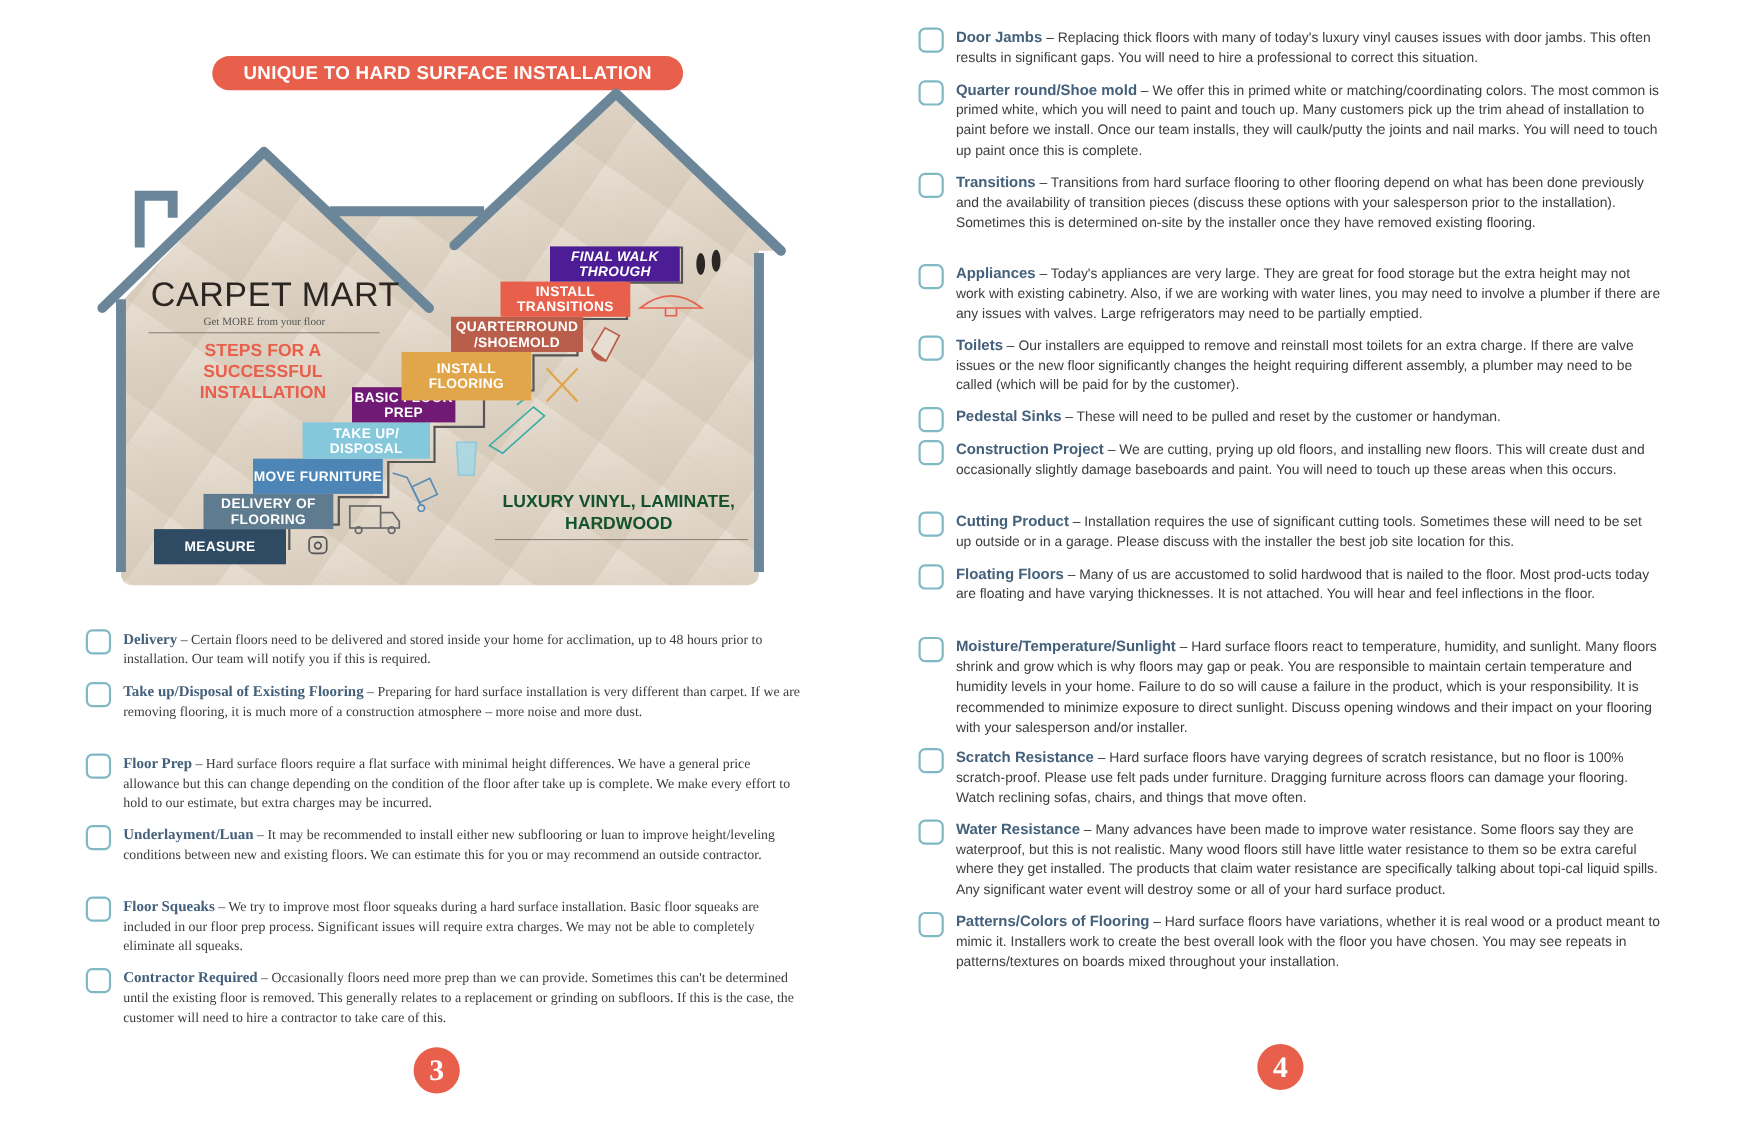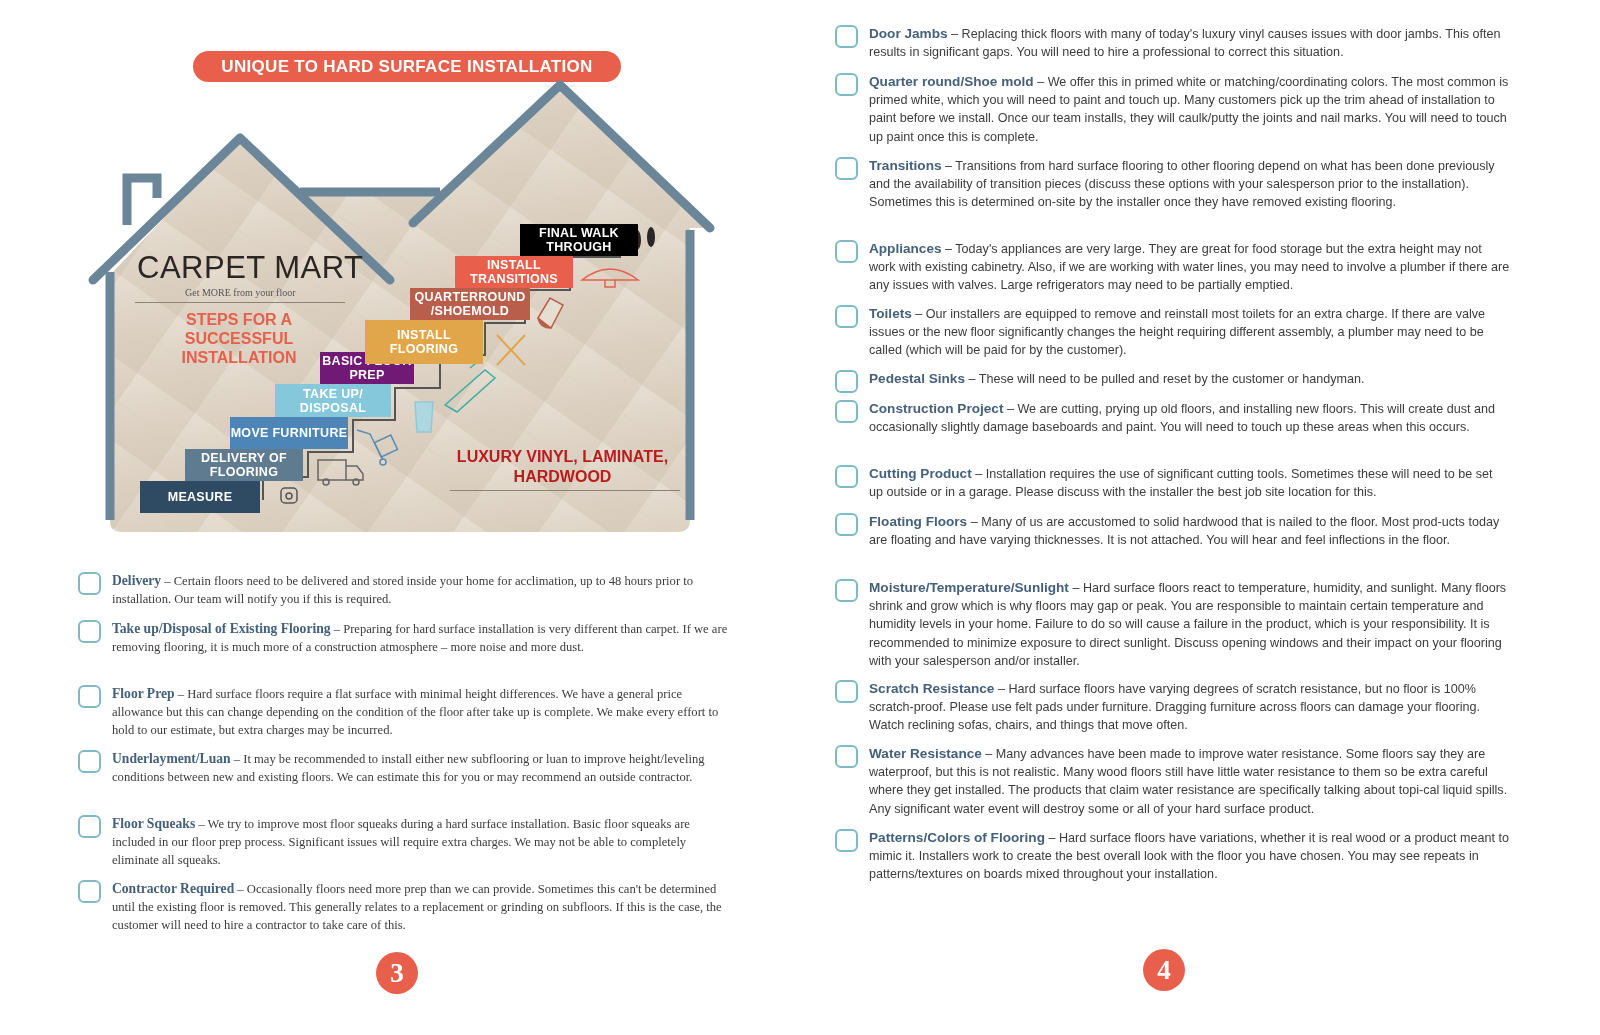--- a/index.html
+++ b/index.html
@@ -23,21 +23,21 @@
   .brand-name { position: absolute; left: 52px; top: 170px; font-size: 31px; color: #2b2622; letter-spacing: 0.5px; }
   .brand-tag { position: absolute; left: 100px; top: 207px; font-family: "Liberation Serif", serif; font-size: 10px; color: #555; }
   .brand-rule { position: absolute; left: 50px; top: 222px; width: 210px; height: 1px; background: #8c8479; }
   .steps-heading { position: absolute; left: 48px; top: 230px; width: 212px; text-align: center; font-weight: bold; font-size: 16px; line-height: 19px; color: #e8604c; }
 
   .step {
     position: absolute; color: #fff; font-weight: bold; font-size: 12.5px; line-height: 14px;
     text-align: center; display: flex; align-items: center; justify-content: center; letter-spacing: 0.3px;
   }
 
-  .products { position: absolute; left: 360px; top: 367px; width: 235px; text-align: center; color: #b91c1c; font-weight: bold; font-size: 16px; line-height: 20px; }
+  .products { position: absolute; left: 360px; top: 367px; width: 235px; text-align: center; color: #14532d; font-weight: bold; font-size: 16px; line-height: 20px; }
   .products-rule { position: absolute; left: 365px; top: 410px; width: 230px; height: 1px; background: #8c8479; }
   .services { position: absolute; left: 360px; top: 413px; width: 235px; text-align: center; color: #2b2622; font-weight: bold; font-size: 12.5px; line-height: 16px; letter-spacing: 0.2px; }
 
   .checklist { position: absolute; }
   .check-item { position: relative; padding-left: 34px; font-size: 12.6px; line-height: 18.2px; color: #3c3c3c; }
   .check-box {
     position: absolute; left: 0; top: 0; width: 23px; height: 23px;
     border: 2.6px solid #7fb9c4; border-radius: 6px; background: #fff; cursor: pointer;
   }
   .check-title { font-weight: bold; color: #44607a; font-size: 13.6px; }
@@ -133,21 +133,21 @@
     <div class="steps-heading">STEPS FOR A SUCCESSFUL INSTALLATION</div>
 
     <div class="step" style="left:55px;top:401px;width:120px;height:32px;background:#2f4a63;">MEASURE</div>
     <div class="step" style="left:100px;top:369px;width:118px;height:32px;background:#5f7b8f;">DELIVERY OF FLOORING</div>
     <div class="step" style="left:145px;top:337px;width:118px;height:32px;background:#4d86b6;">MOVE FURNITURE</div>
     <div class="step" style="left:190px;top:304px;width:116px;height:33px;background:#85c8db;">TAKE UP/ DISPOSAL</div>
     <div class="step" style="left:235px;top:272px;width:94px;height:32px;background:#701a75;">BASIC FLOOR PREP</div>
     <div class="step" style="left:280px;top:240px;width:118px;height:44px;background:#e2a64a;">INSTALL FLOORING</div>
     <div class="step" style="left:325px;top:208px;width:120px;height:32px;background:#b95e4a;">QUARTERROUND /SHOEMOLD</div>
     <div class="step" style="left:370px;top:176px;width:118px;height:32px;background:#e8604c;">INSTALL TRANSITIONS</div>
-    <div class="step" style="left:435px;top:144px;width:118px;height:32px;background:#000000;">FINAL WALK THROUGH</div>
+    <div class="step" style="left:415px;top:144px;width:118px;height:32px;background:#4c1d95;font-style:italic;">FINAL WALK THROUGH</div>
 
     <div class="products">LUXURY VINYL, LAMINATE, HARDWOOD</div>
     <div class="products-rule"></div>
   </div>
 
   <div class="checklist left-list">
     <div class="check-item" style="height:48px;">
       <span class="check-box"></span>
       <span class="check-title">Delivery</span><span class="check-desc"> – Certain floors need to be delivered and stored inside your home for acclimation, up to 48 hours prior to installation. Our team will notify you if this is required.</span>
     </div>

